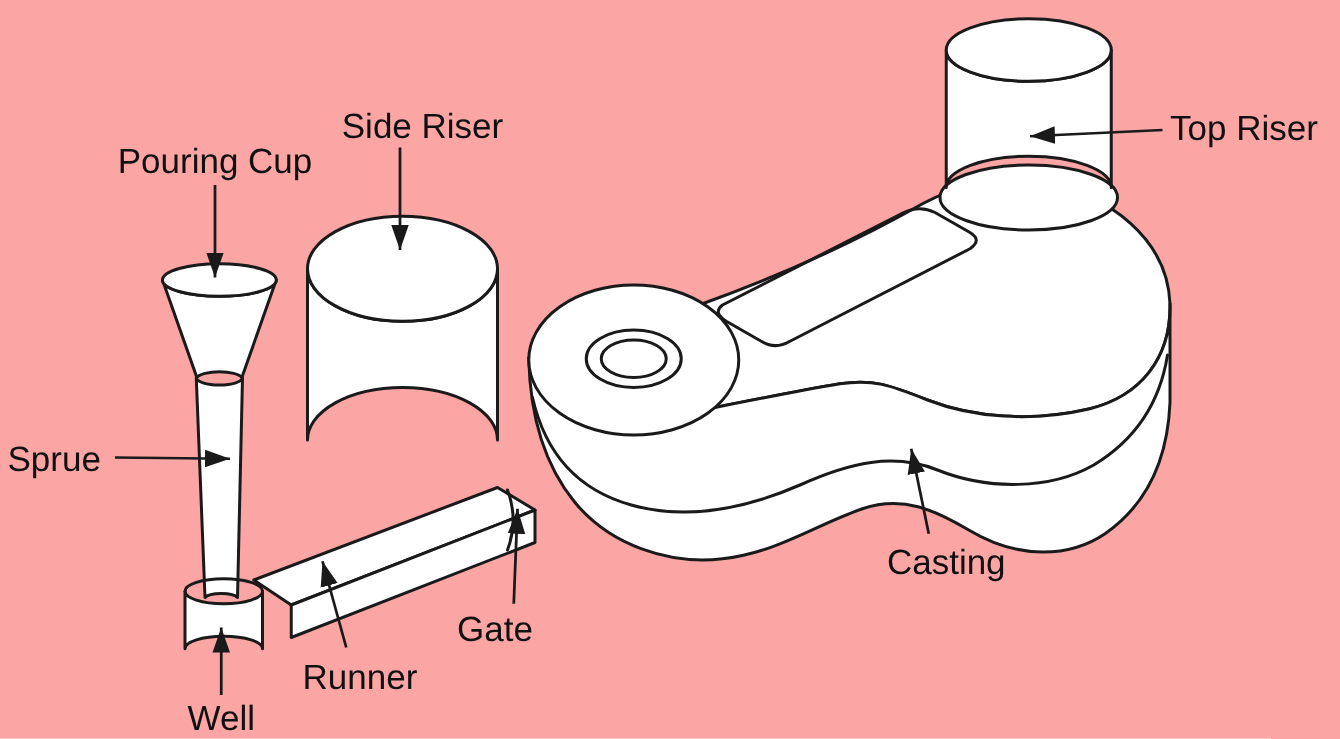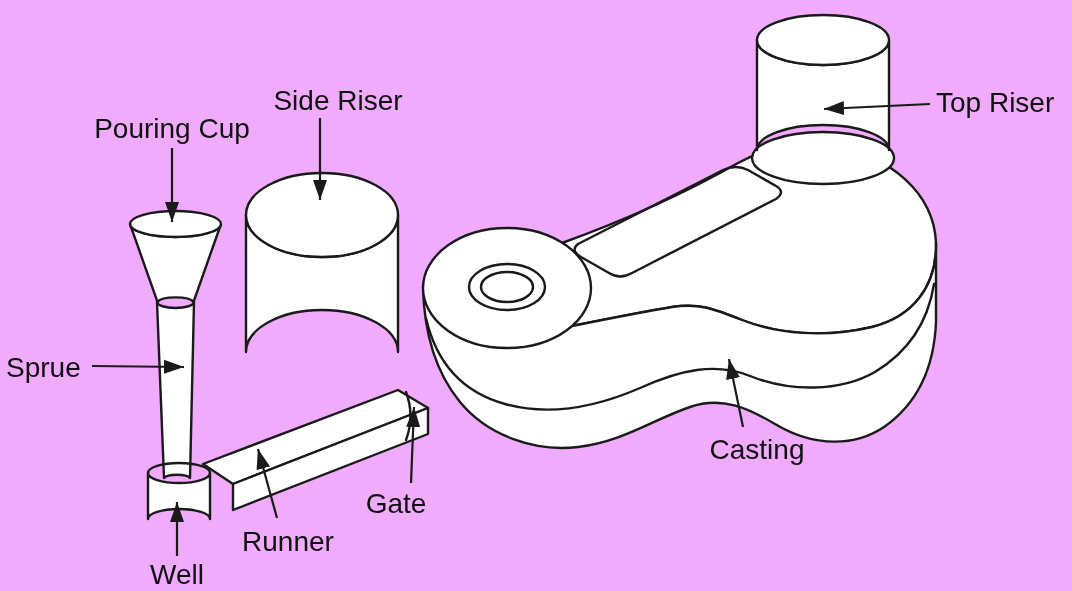--- a/index.html
+++ b/index.html
@@ -4,21 +4,21 @@
 <style>
   html, body {
     margin: 0;
     padding: 0;
     background: #ffffff;
   }
   .canvas {
     position: relative;
     width: 1072px;
     height: 591px;
-    background: #f0abfc;
+    background: #fca5a5;
     font-family: "Liberation Sans", sans-serif;
     overflow: hidden;
   }
   svg { display: block; }
   .sh {            
     fill: #ffffff;
     stroke: #1a1a1a;
     stroke-width: 2.4;
     stroke-linejoin: round;
     stroke-linecap: round;

